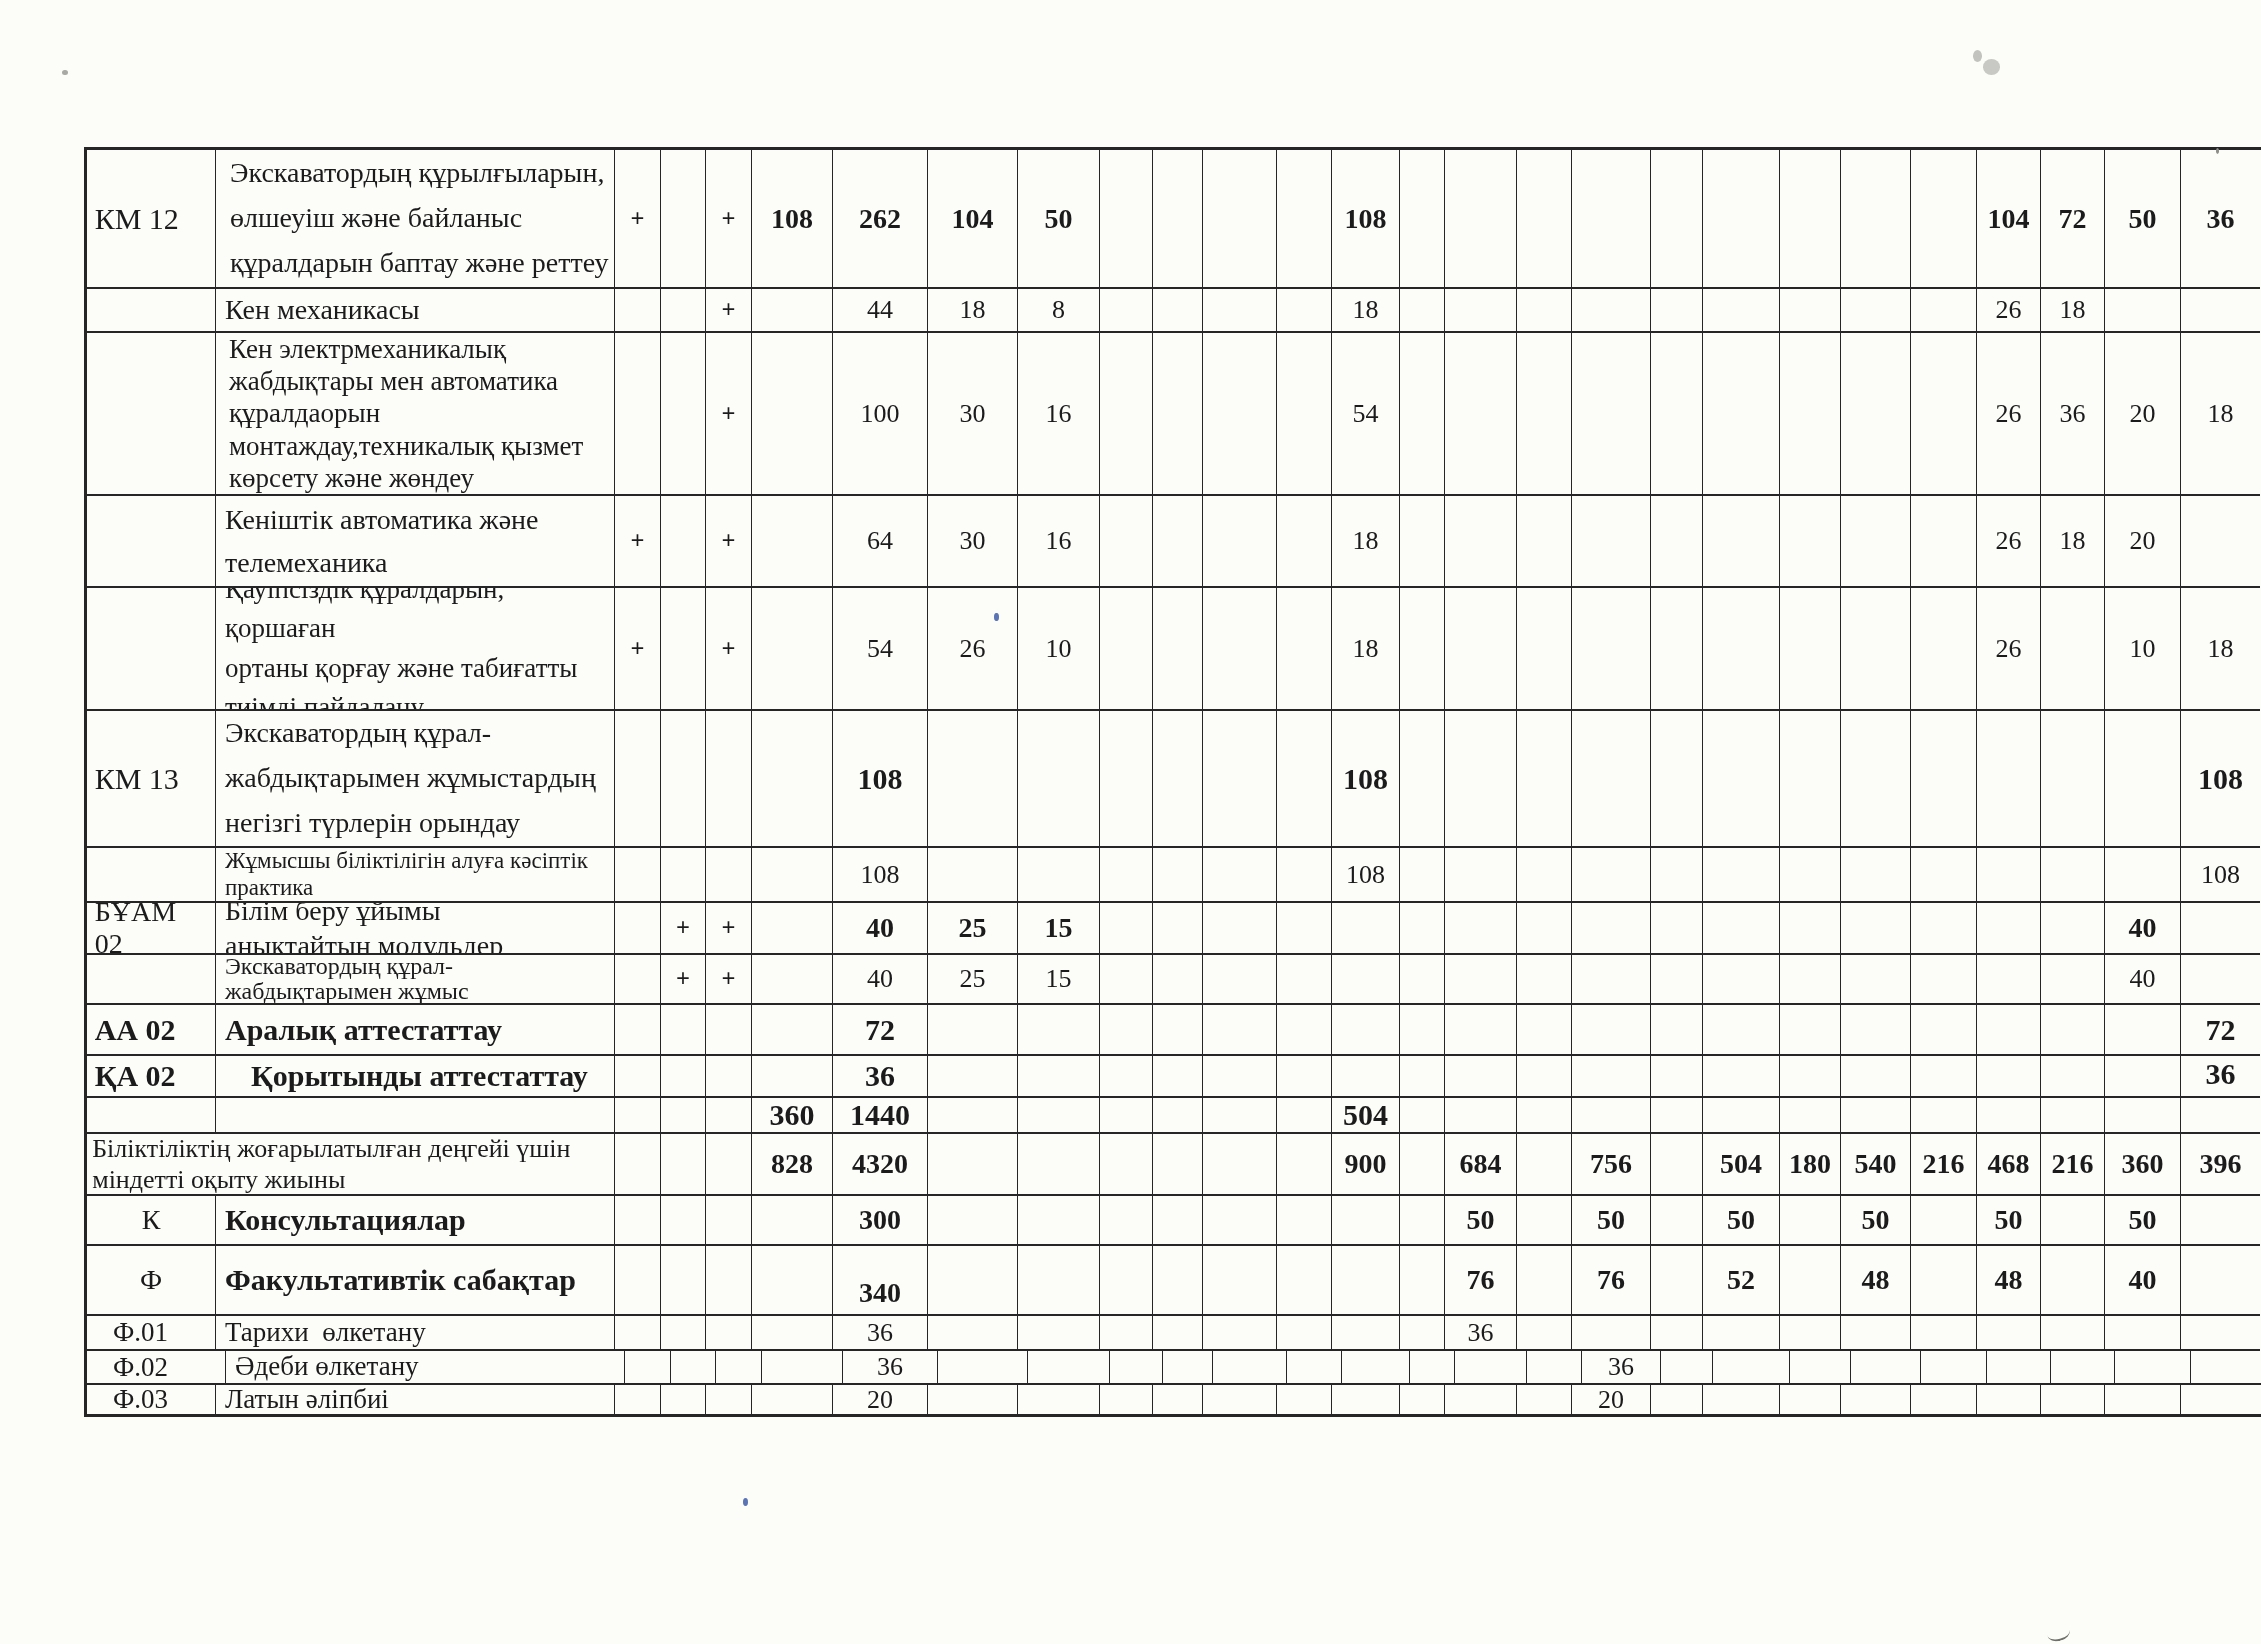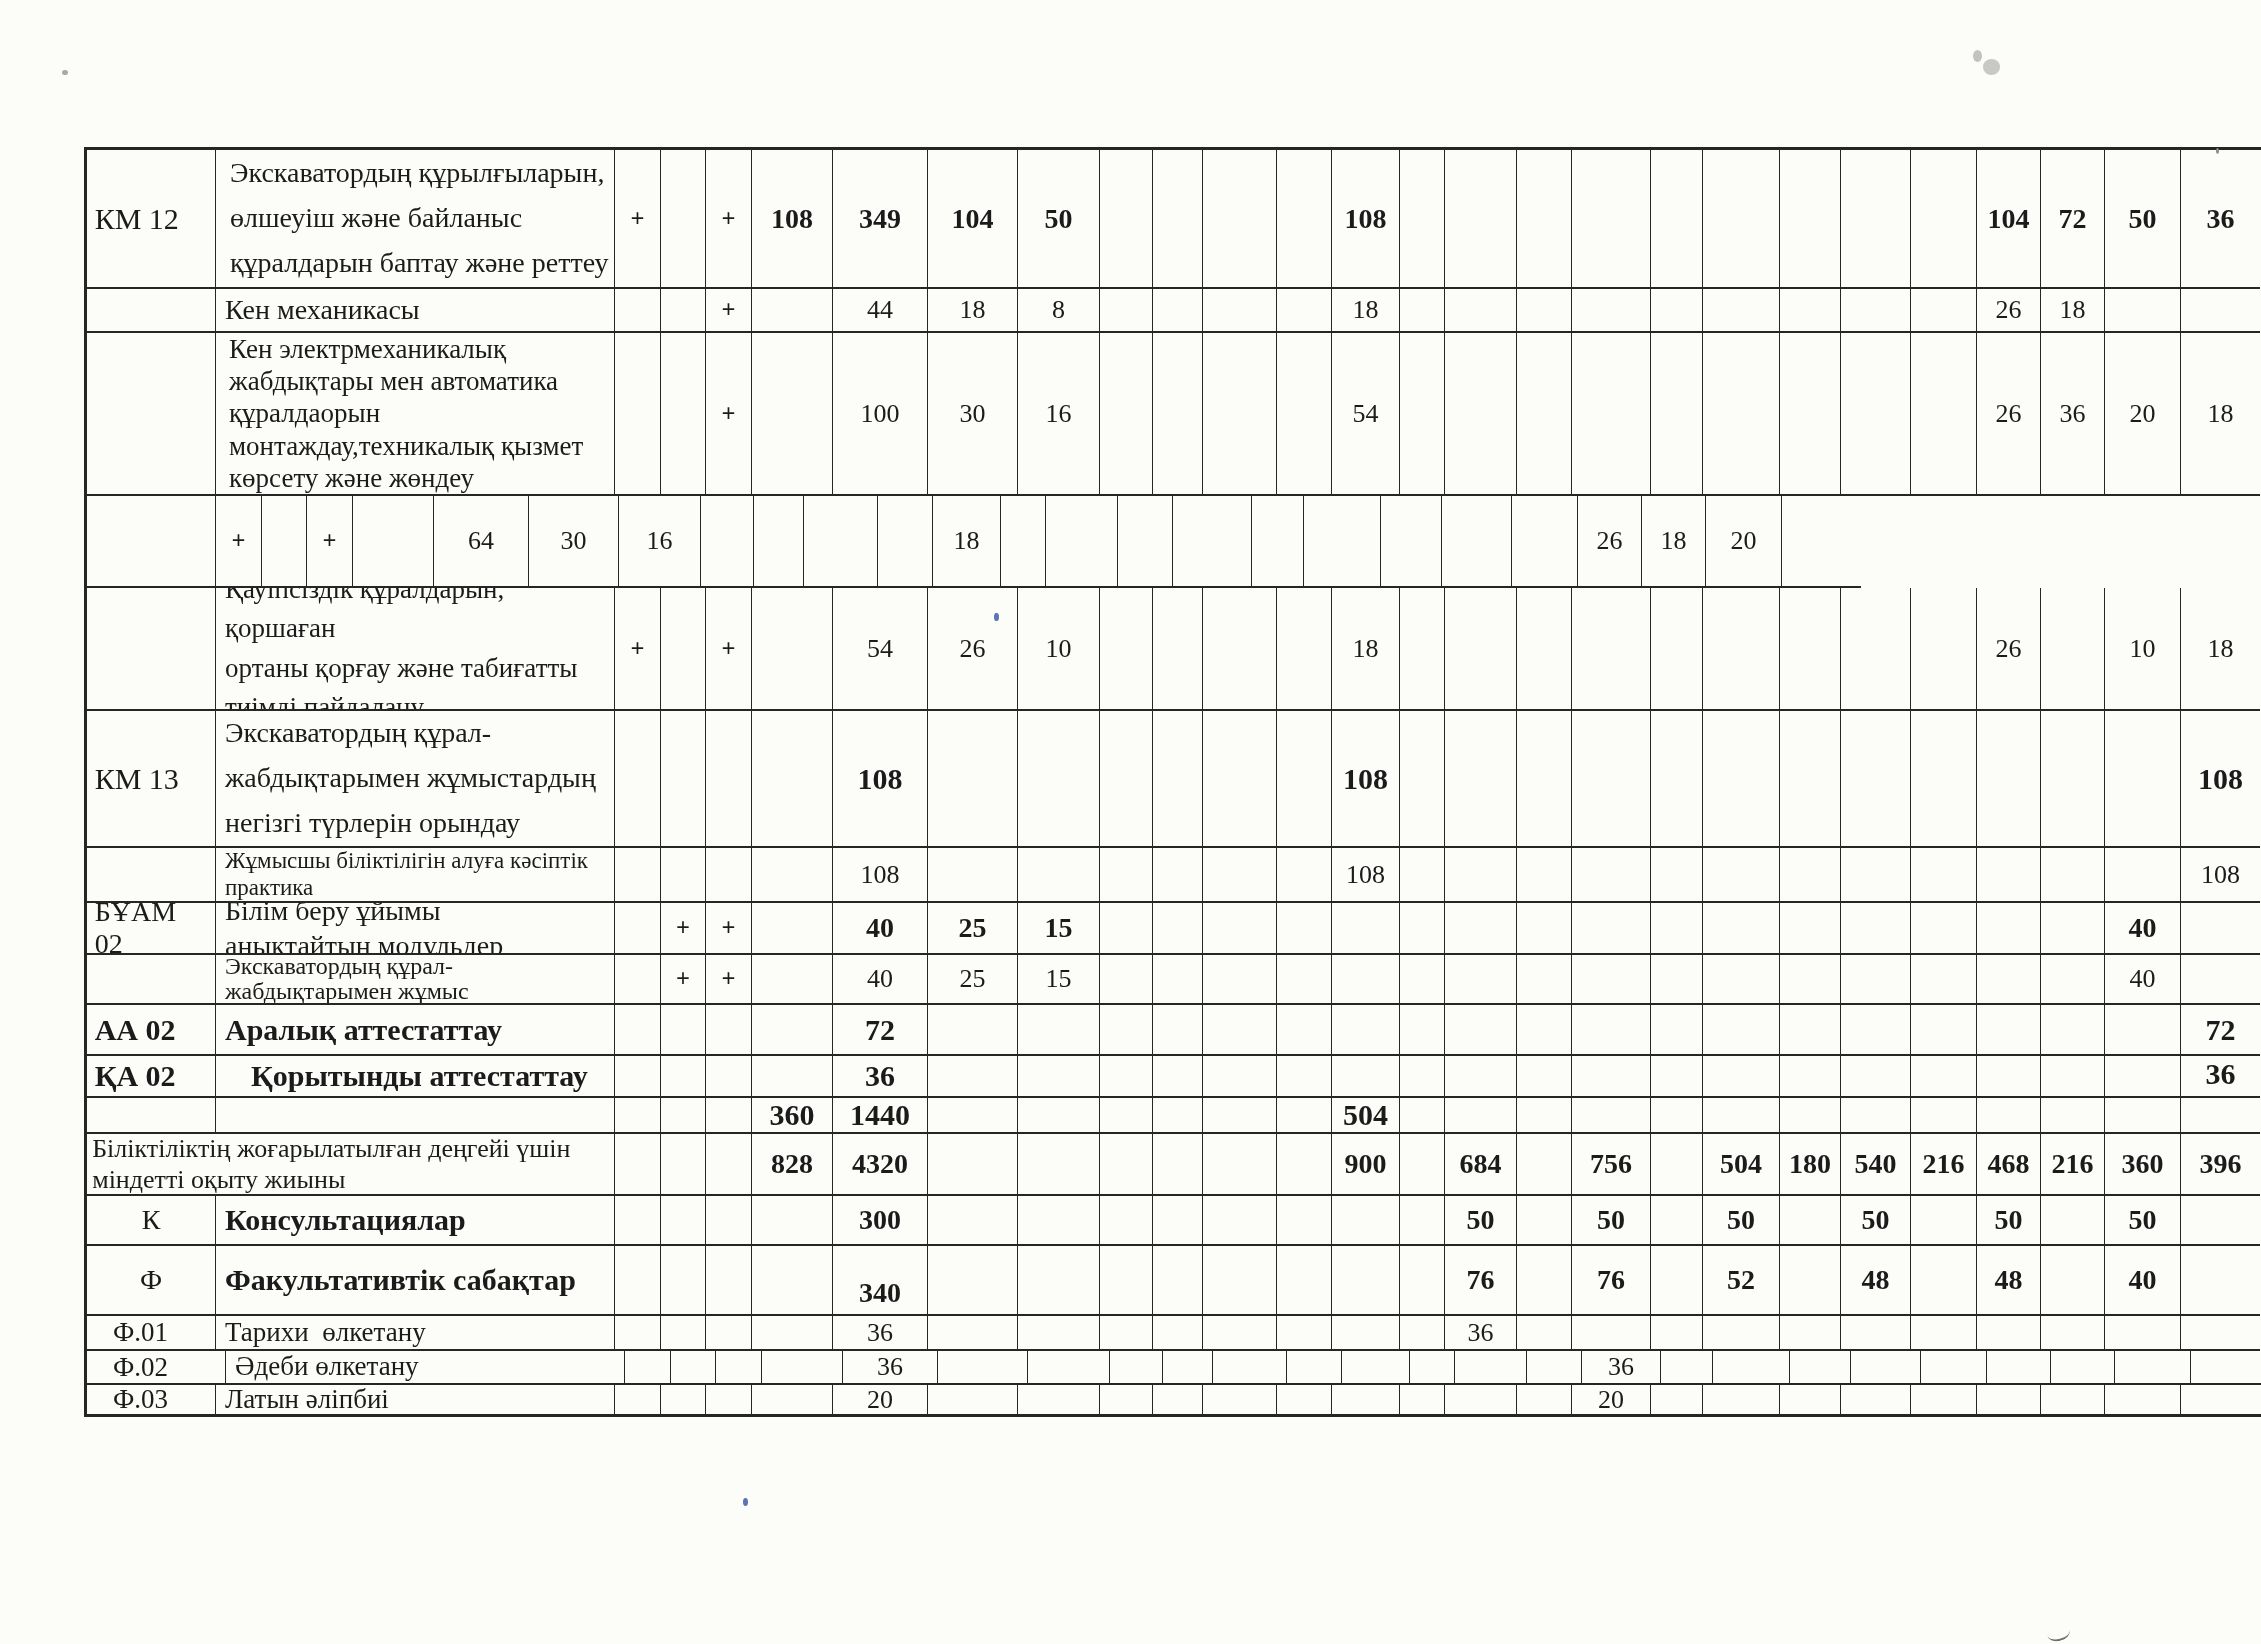--- a/index.html
+++ b/index.html
@@ -54,21 +54,21 @@
         <span>+</span>
       </div>
       <div class="cell num" style="width: 45px;"></div>
       <div class="cell num bold" style="width: 46px; font-size: 24.5px;">
         <span>+</span>
       </div>
       <div class="cell num bold" style="width: 81px; font-size: 28px;">
         <span>108</span>
       </div>
       <div class="cell num bold" style="width: 95px; font-size: 28px;">
-        <span>349</span>
+        <span>262</span>
       </div>
       <div class="cell num bold" style="width: 90px; font-size: 28px;">
         <span>104</span>
       </div>
       <div class="cell num bold" style="width: 82px; font-size: 28px;">
         <span>50</span>
       </div>
       <div class="cell num" style="width: 53px;"></div>
       <div class="cell num" style="width: 50px;"></div>
       <div class="cell num" style="width: 74px;"></div>
@@ -187,20 +187,22 @@
       </div>
       <div class="cell num" style="width: 76px; font-size: 26px;">
         <span>20</span>
       </div>
       <div class="cell num last-col" style="width: 79px; font-size: 26px;">
         <span>18</span>
       </div>
     </div>
     <div class="row" style="height: 92px;">
       <div class="cell code" style="width: 129px; font-size: 28px; padding-left: 7.7px;"><span></span></div>
+      <div class="cell name" style="width: 399px; font-size: 28px; line-height: 1.55; padding-left: 9px;"><span>Кеніштік автоматика және
+телемеханика</span></div>
       <div class="cell num bold" style="width: 46px; font-size: 24.5px;">
         <span>+</span>
       </div>
       <div class="cell num" style="width: 45px;"></div>
       <div class="cell num bold" style="width: 46px; font-size: 24.5px;">
         <span>+</span>
       </div>
       <div class="cell num" style="width: 81px;"></div>
       <div class="cell num" style="width: 95px; font-size: 26px;">
         <span>64</span>

